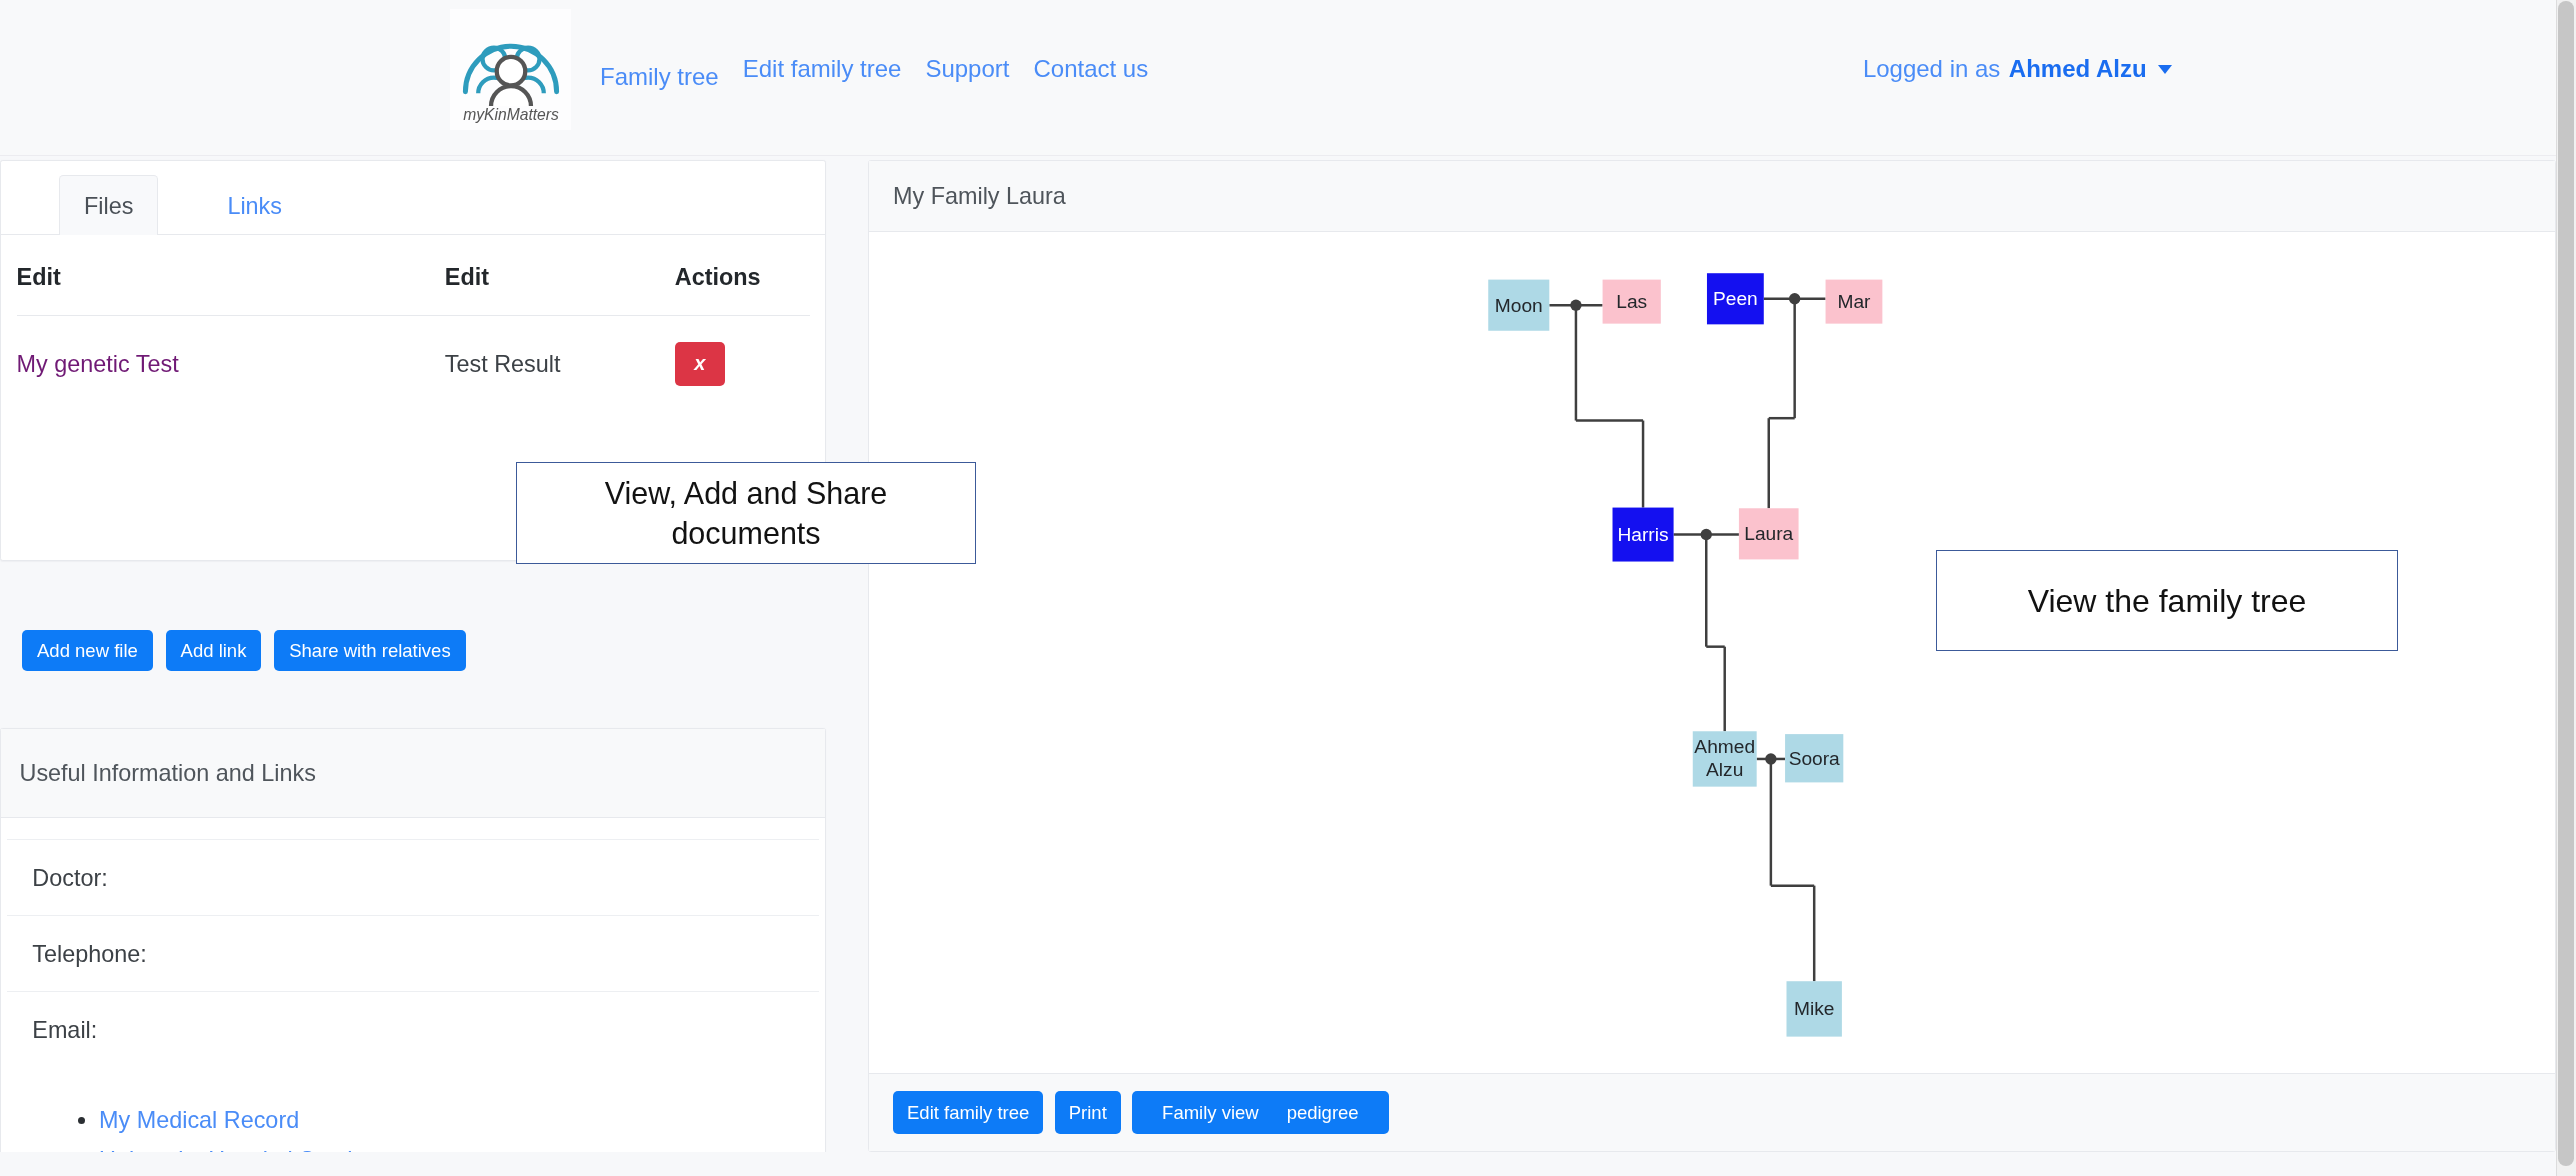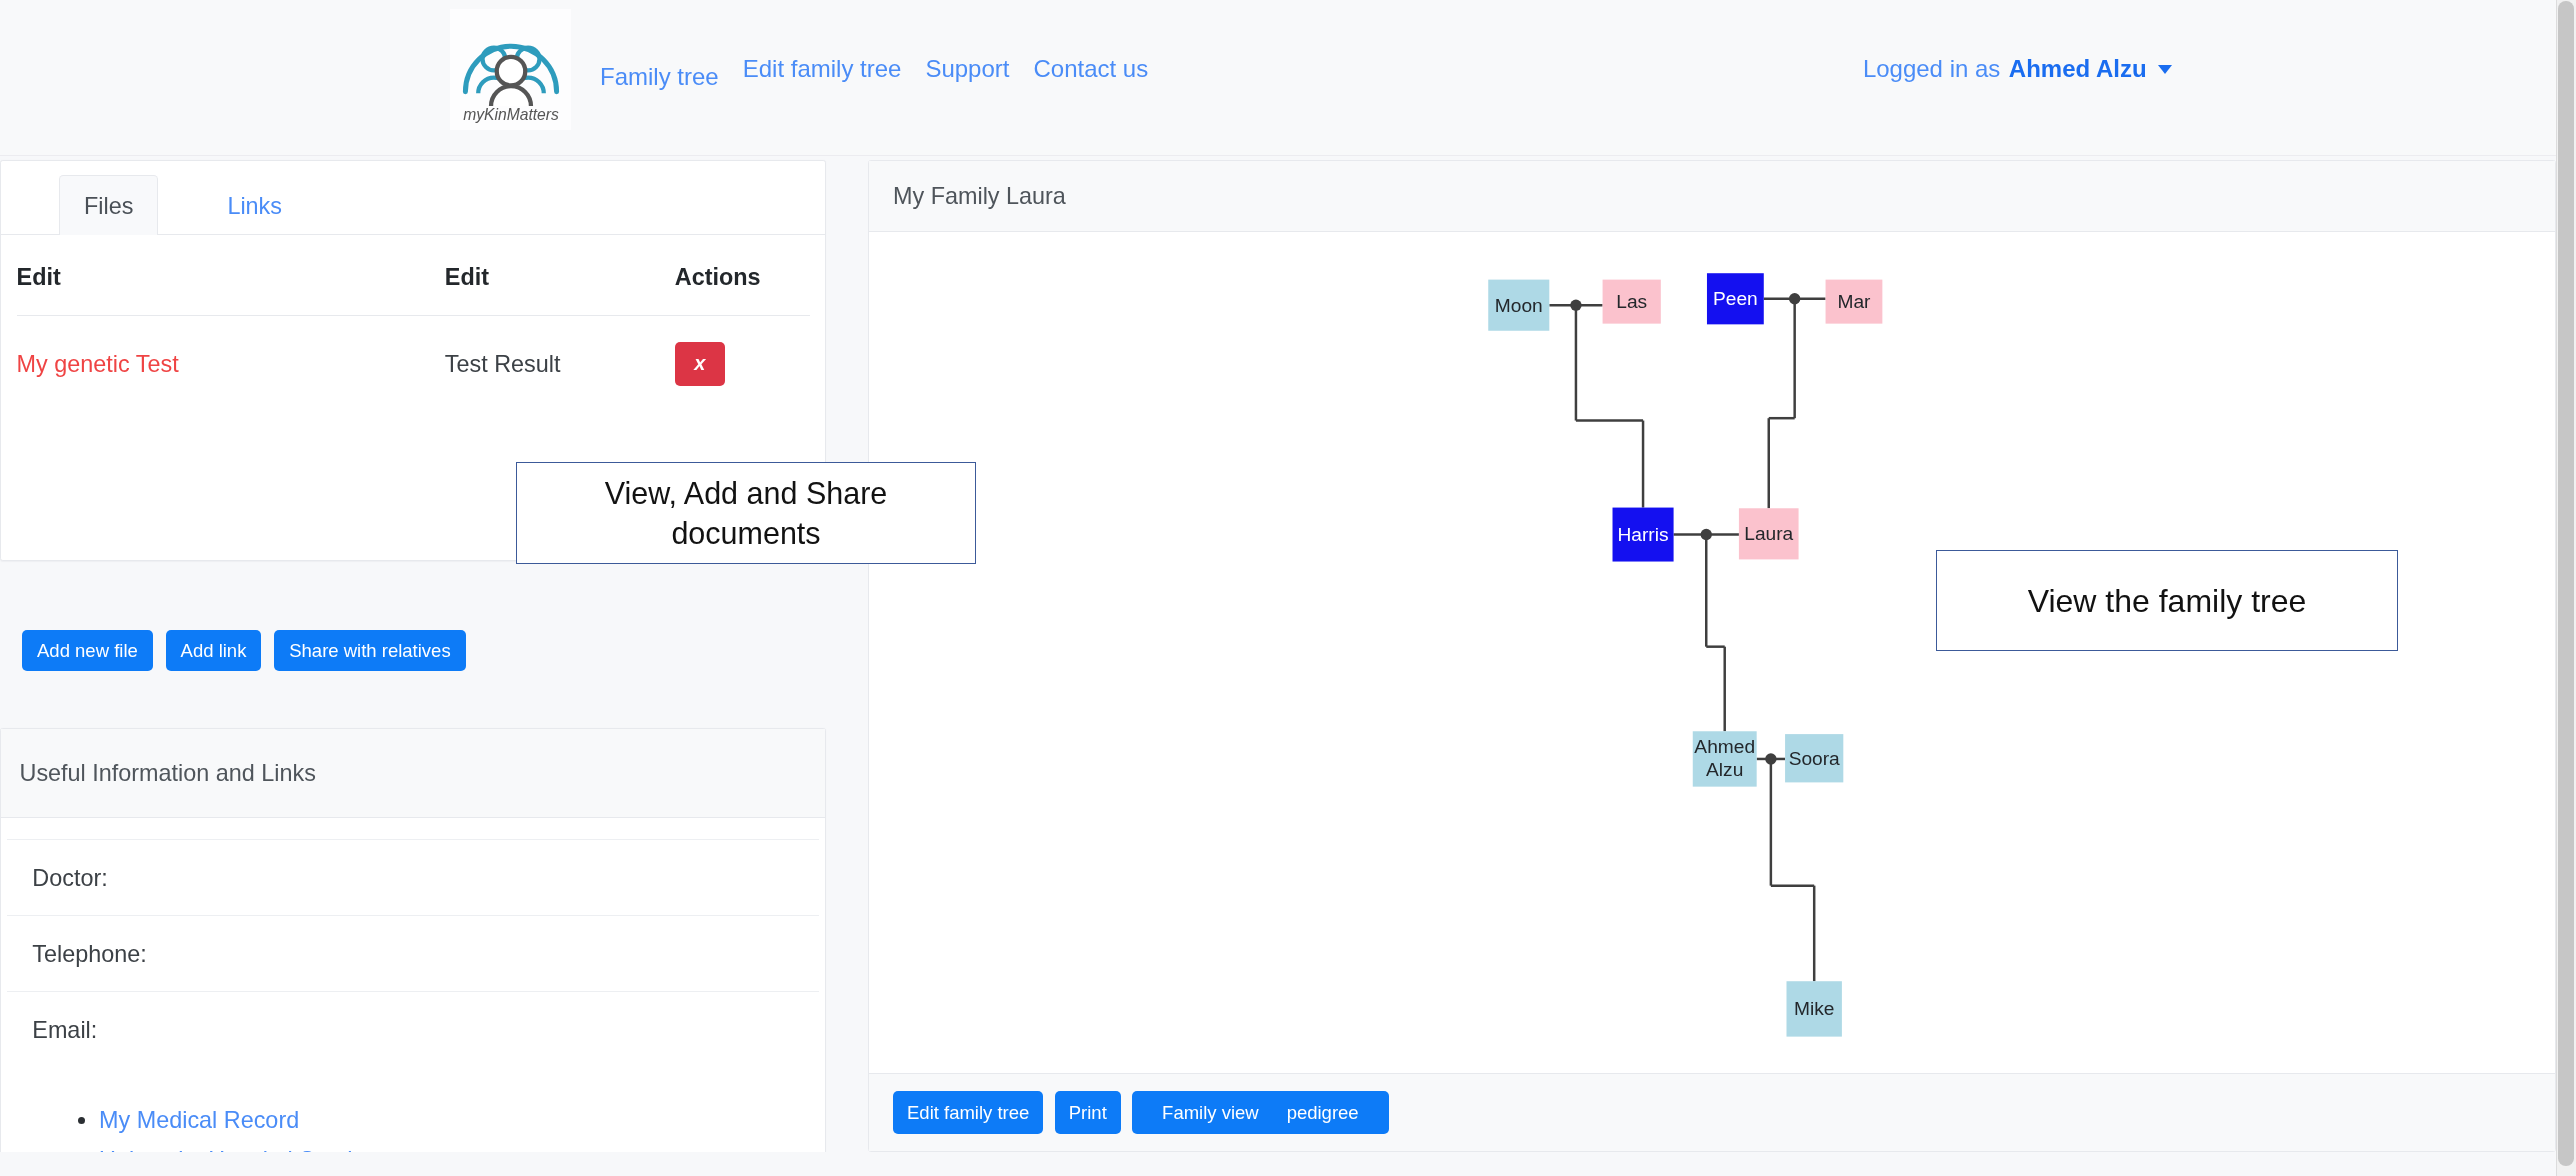--- a/index.html
+++ b/index.html
@@ -57,21 +57,21 @@
 
   table.files { width: calc(100% - 31px); margin: 0 15.6px; border-collapse: collapse; }
   table.files th {
     text-align: left; font-size: 23.4px; line-height: 28px; color: #23272b;
     font-weight: bold; padding: 28px 0 24px 0; border-bottom: 1.4px solid #e7e9ed;
   }
   table.files td { font-size: 23.4px; line-height: 28px; padding: 25.6px 0 14px 0; color: #3c4146; vertical-align: middle; }
   .col-test { width: 54%; }
   .col-type { width: 29%; }
   .col-actions { width: 17%; }
-  .file-link { color: #ef4444; cursor: pointer; }
+  .file-link { color: #701a75; cursor: pointer; }
   .del-btn {
     display:inline-flex; align-items:center; justify-content:center;
     width: 50px; height: 44px; background: #dc3545; color: #fff;
     border: none; border-radius: 5px; font-size: 20px; font-weight: bold;
     font-style: italic; cursor: pointer;
   }
 
   .action-row { position:absolute; left: 21px; top: 469px; display:flex; gap: 12.8px; }
   .btn-primary {
     background:#0d7bf7; color:#fff; border:none; border-radius: 5px;

